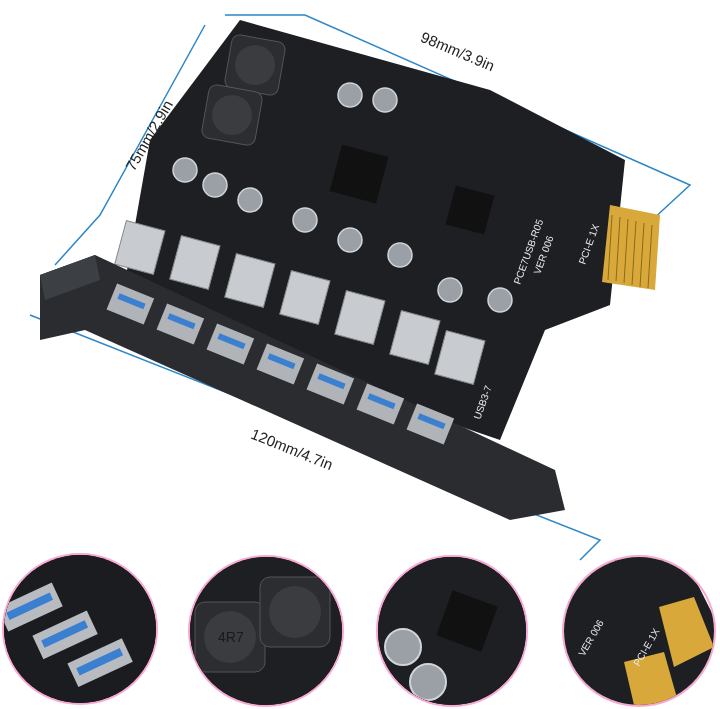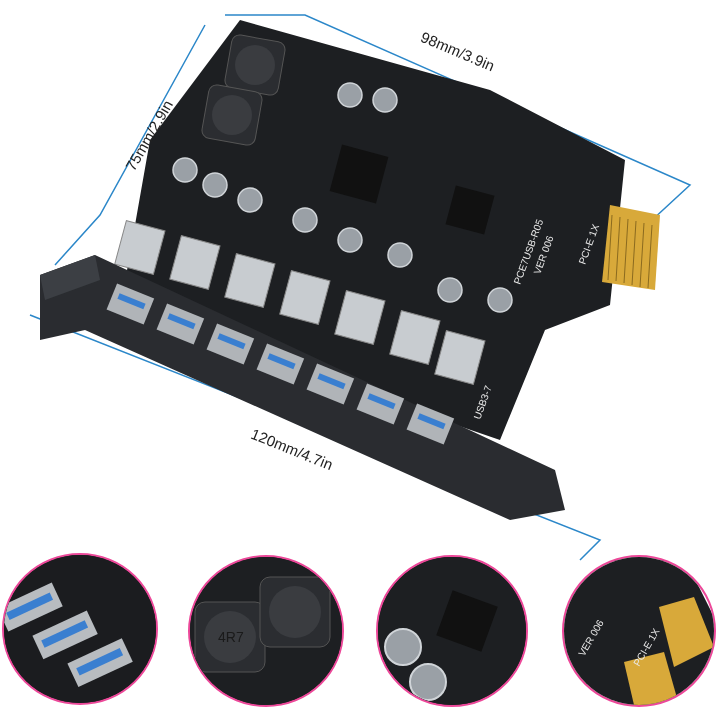--- a/index.html
+++ b/index.html
@@ -1,19 +1,19 @@
 <!DOCTYPE html>
 <html><head>
 <meta charset="utf-8">
 <style>
   html,body{margin:0;padding:0;background:#ffffff;}
   body{width:720px;height:709px;position:relative;overflow:hidden;font-family:"Liberation Sans",sans-serif;}
   .stage{position:absolute;left:0;top:0;width:720px;height:709px;}
   .dim-label{position:absolute;color:#222;font-size:15px;white-space:nowrap;transform-origin:left top;}
-  .circle{position:absolute;border:2px solid #ec4899;border-radius:50%;overflow:hidden;background:#1d1f22;}
+  .circle{position:absolute;border:2px solid #f9a8d4;border-radius:50%;overflow:hidden;background:#1d1f22;}
 </style>
 </head>
 <body>
 
 <div class="stage">
   <svg width="720" height="709" viewBox="0 0 720 709" style="position:absolute;left:0;top:0;">
 
     <g stroke="#2b87c9" stroke-width="1.5" fill="none">
       <polyline points="225,15 305,15 690,185 625,245"></polyline>
       <polyline points="205,25 100,215 55,265"></polyline>

